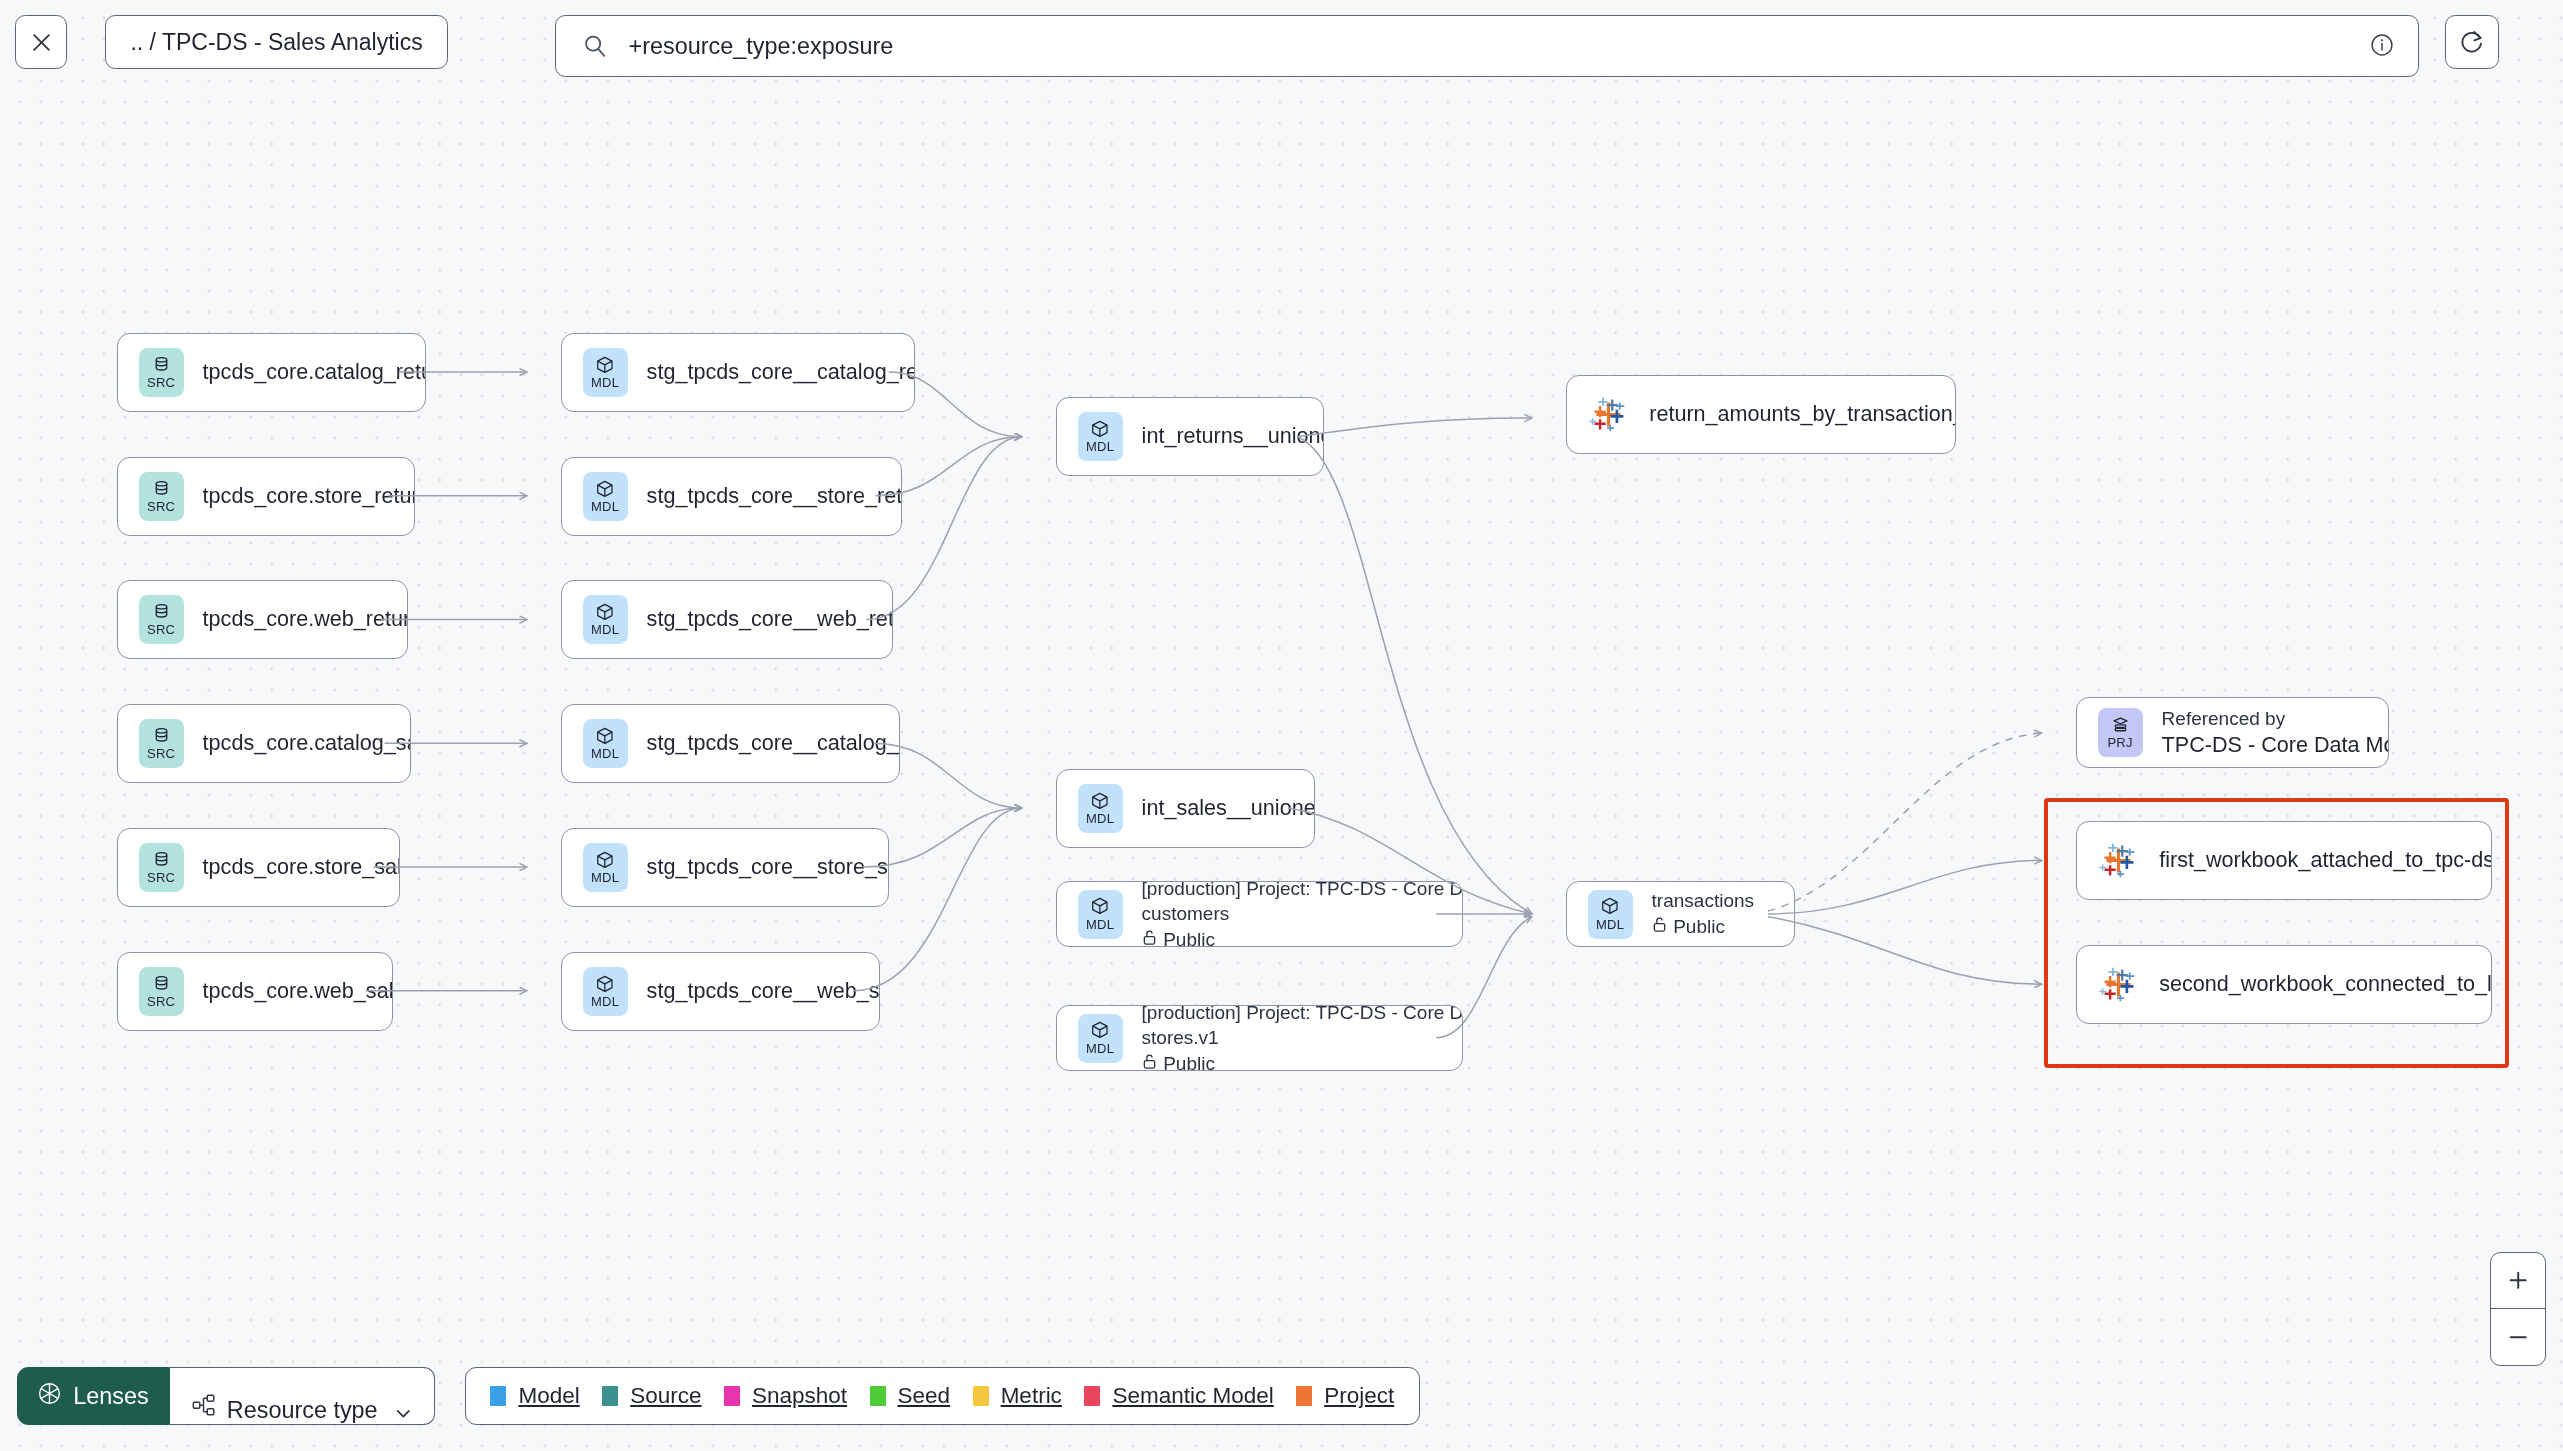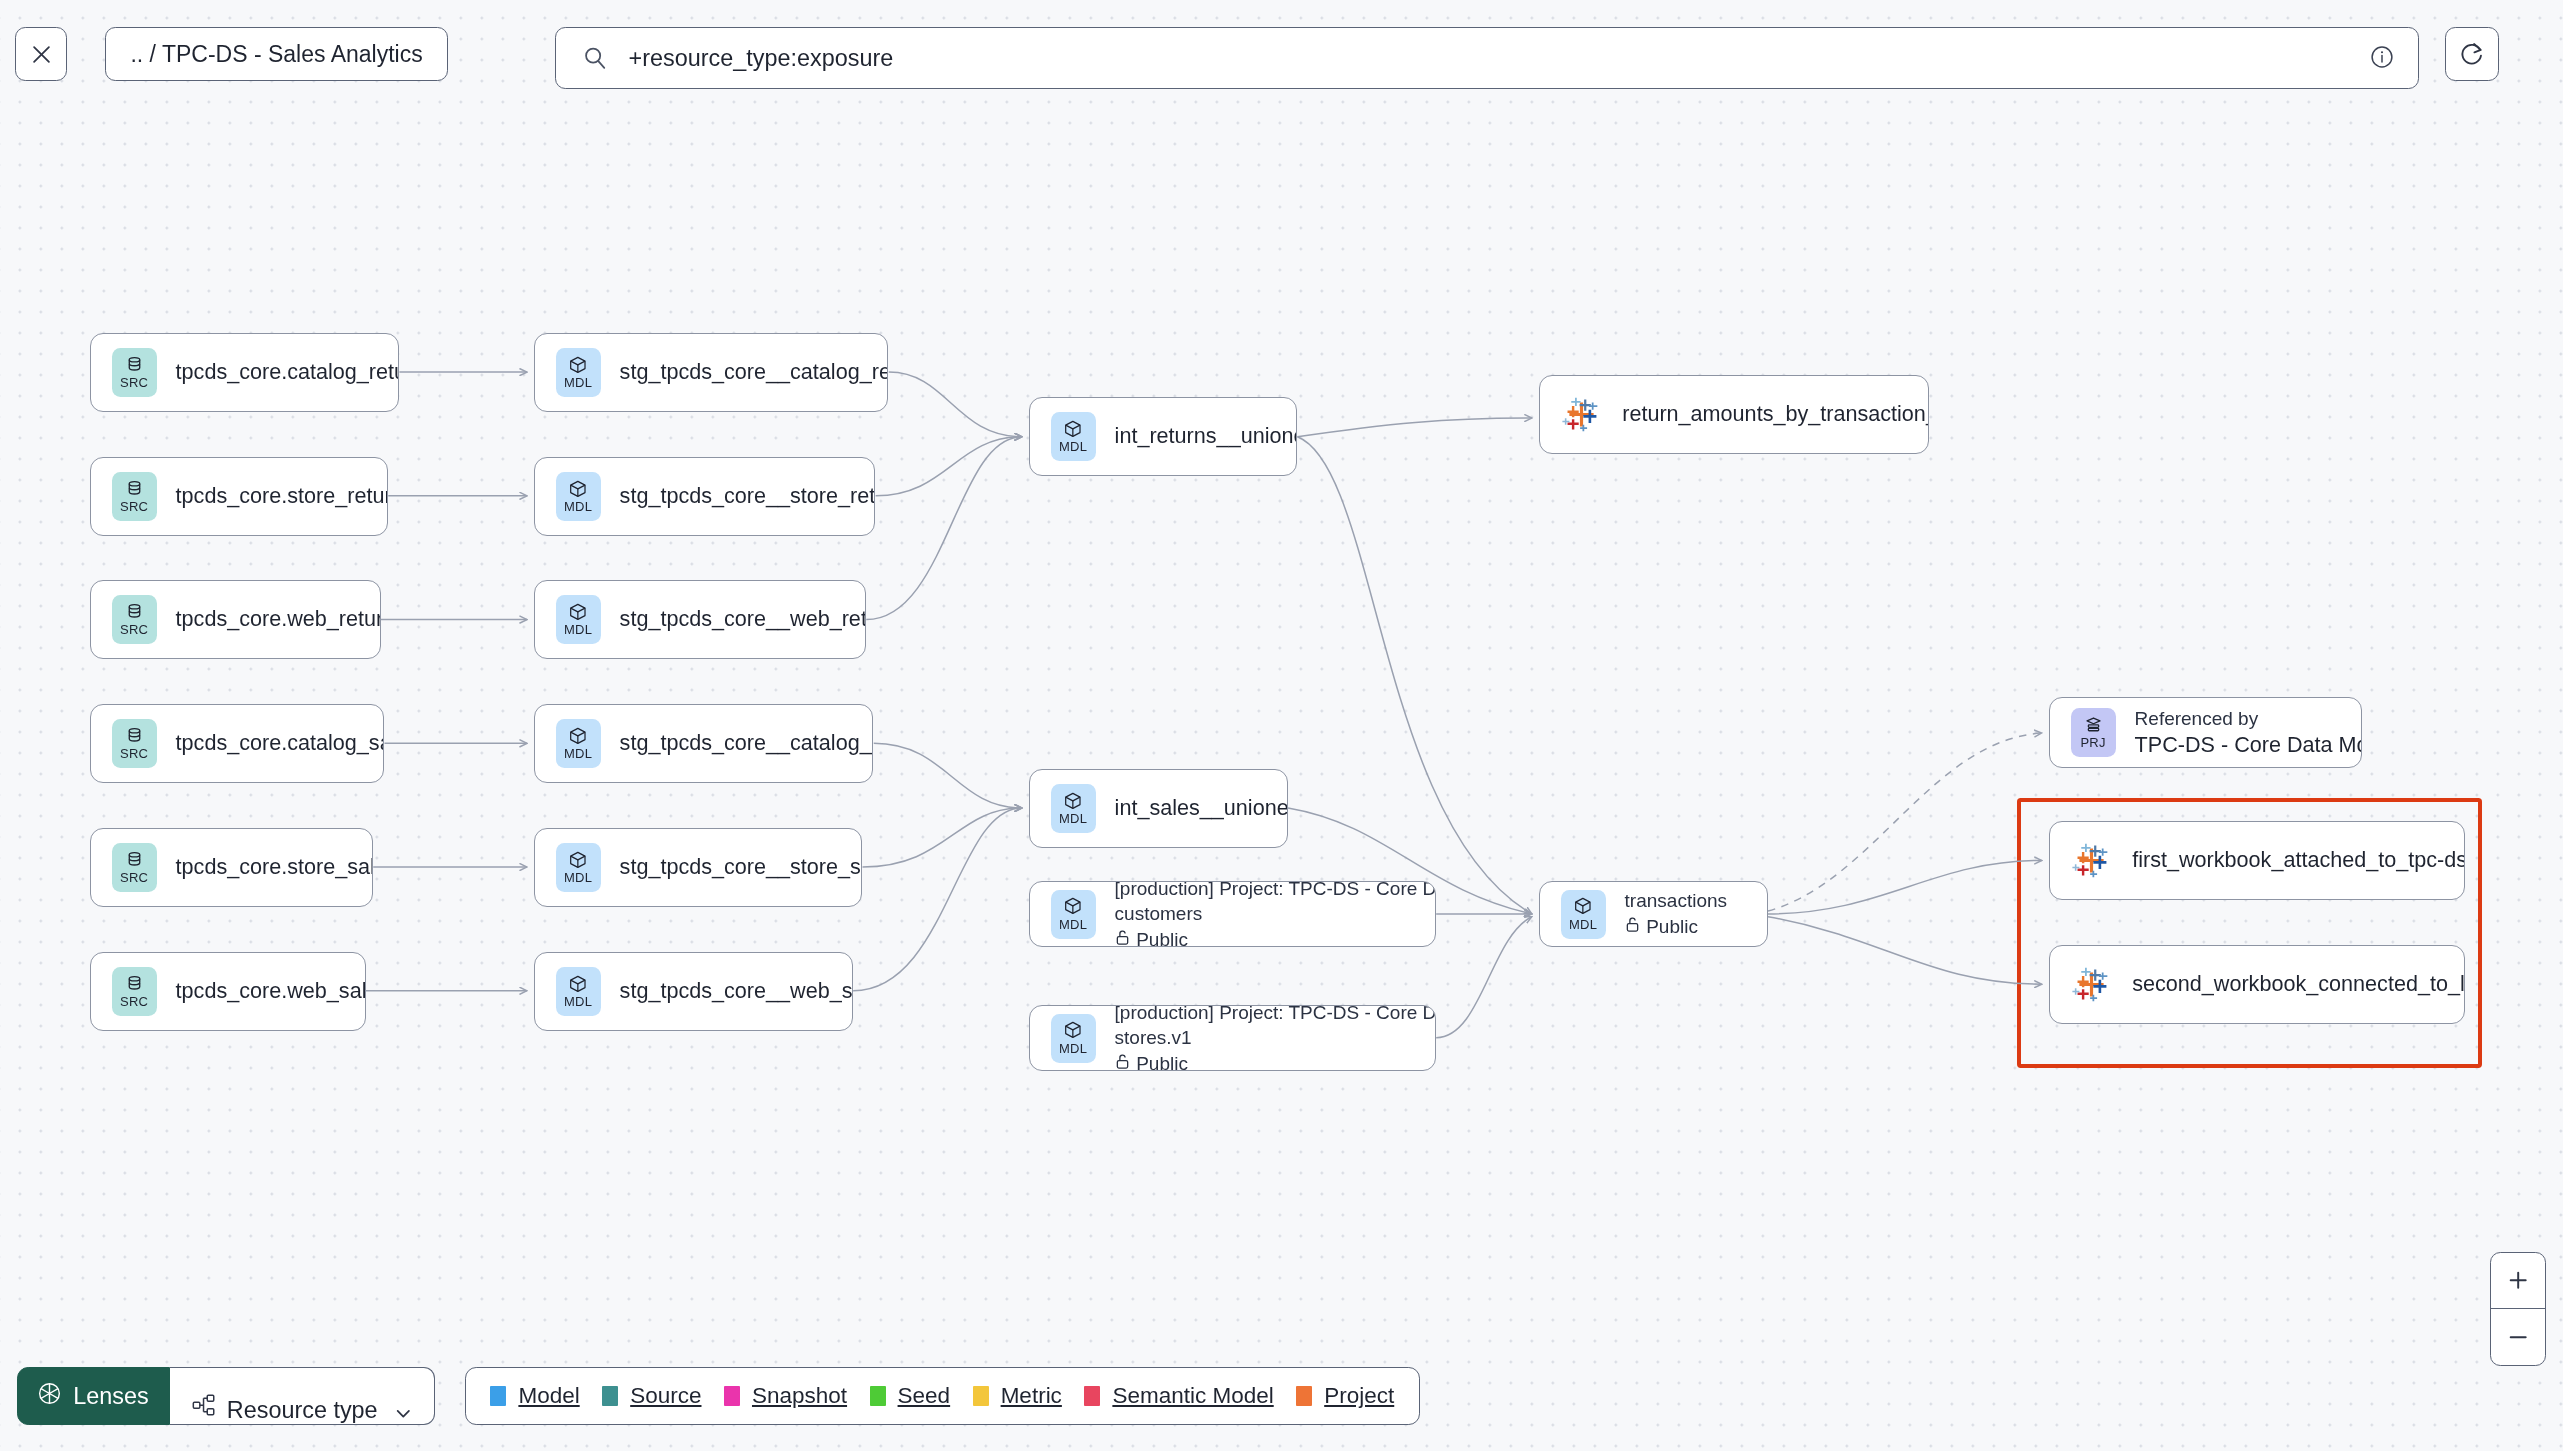--- a/index.html
+++ b/index.html
@@ -26,21 +26,21 @@
 
   
   #header {
     position: absolute;
     top: 0; left: 0;
     width: 2563px;
     height: 111px;
     z-index: 40;
     pointer-events: none;
   }
-  #header > * { pointer-events: auto; margin-top: 12px; }
+  #header > * { pointer-events: auto; }
 
   .hdr-btn {
     position: absolute;
     background: #ffffff;
     border: 1.5px solid #5a6376;
     border-radius: 10.3px;
     display: flex;
     align-items: center;
     justify-content: center;
     color: #2f3545;
@@ -76,20 +76,21 @@
   #refresh-btn {
     left: 2445px; top: 15px;
     width: 54px; height: 54px;
   }
 
   
   #graph {
     position: absolute;
     inset: 0;
     z-index: 10;
+    margin-left: 27px;
   }
   #edges {
     position: absolute;
     inset: 0;
     width: 2563px;
     height: 1451px;
     z-index: 11;
     pointer-events: none;
   }
 

